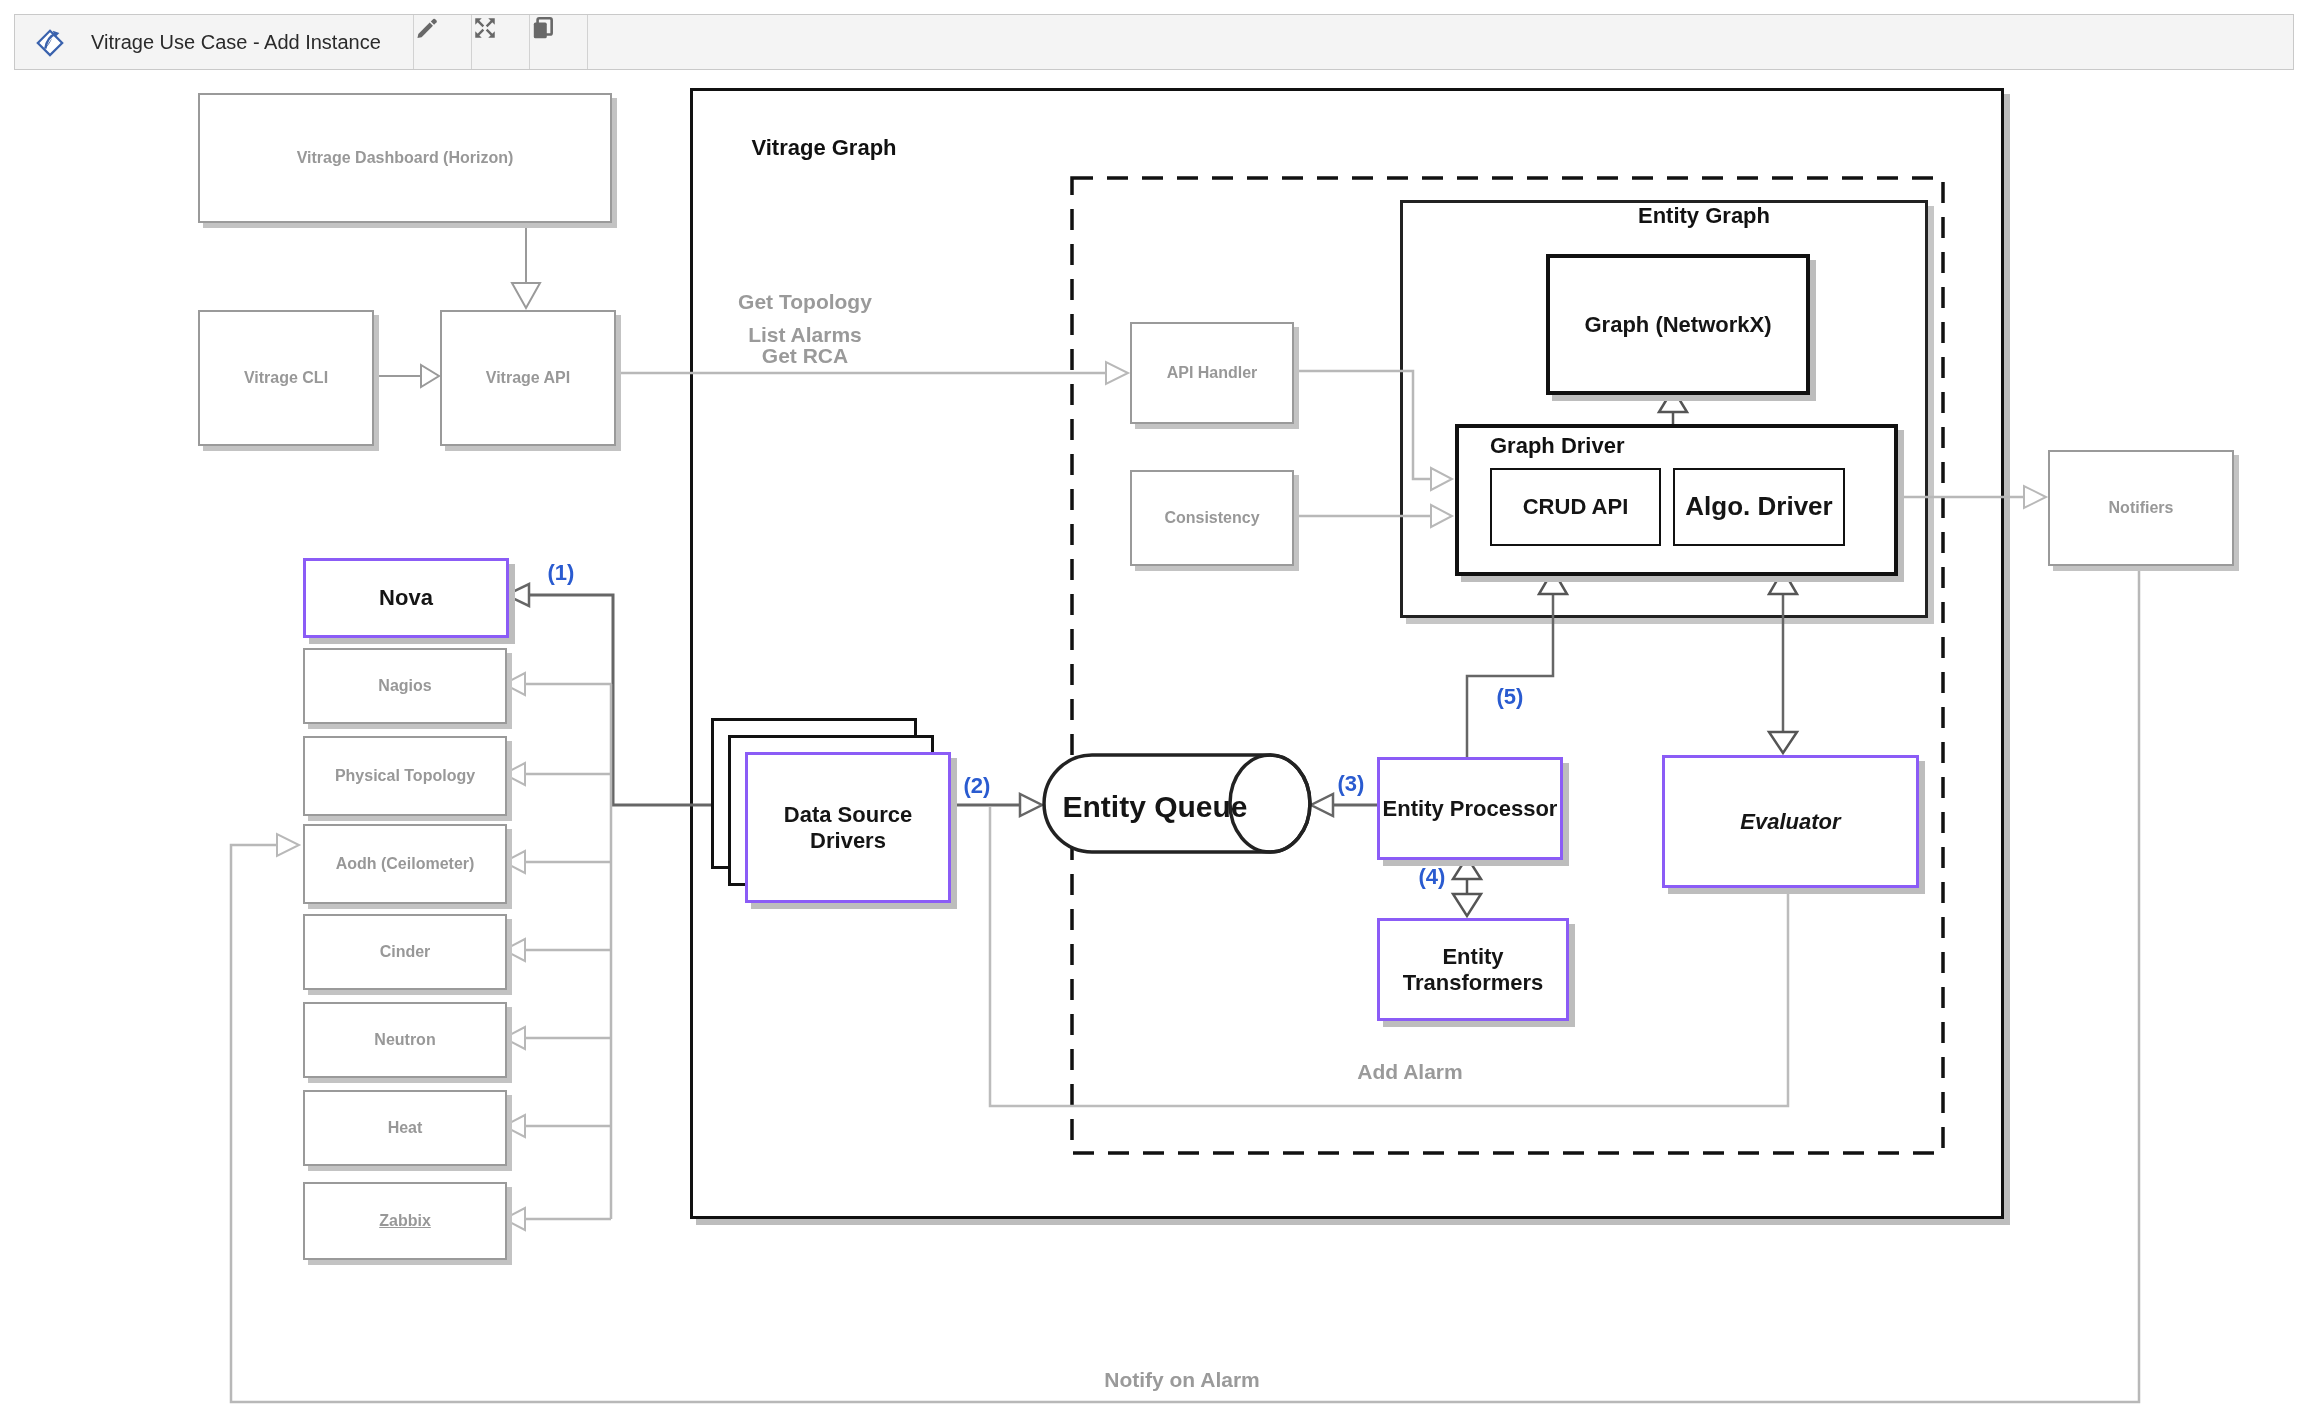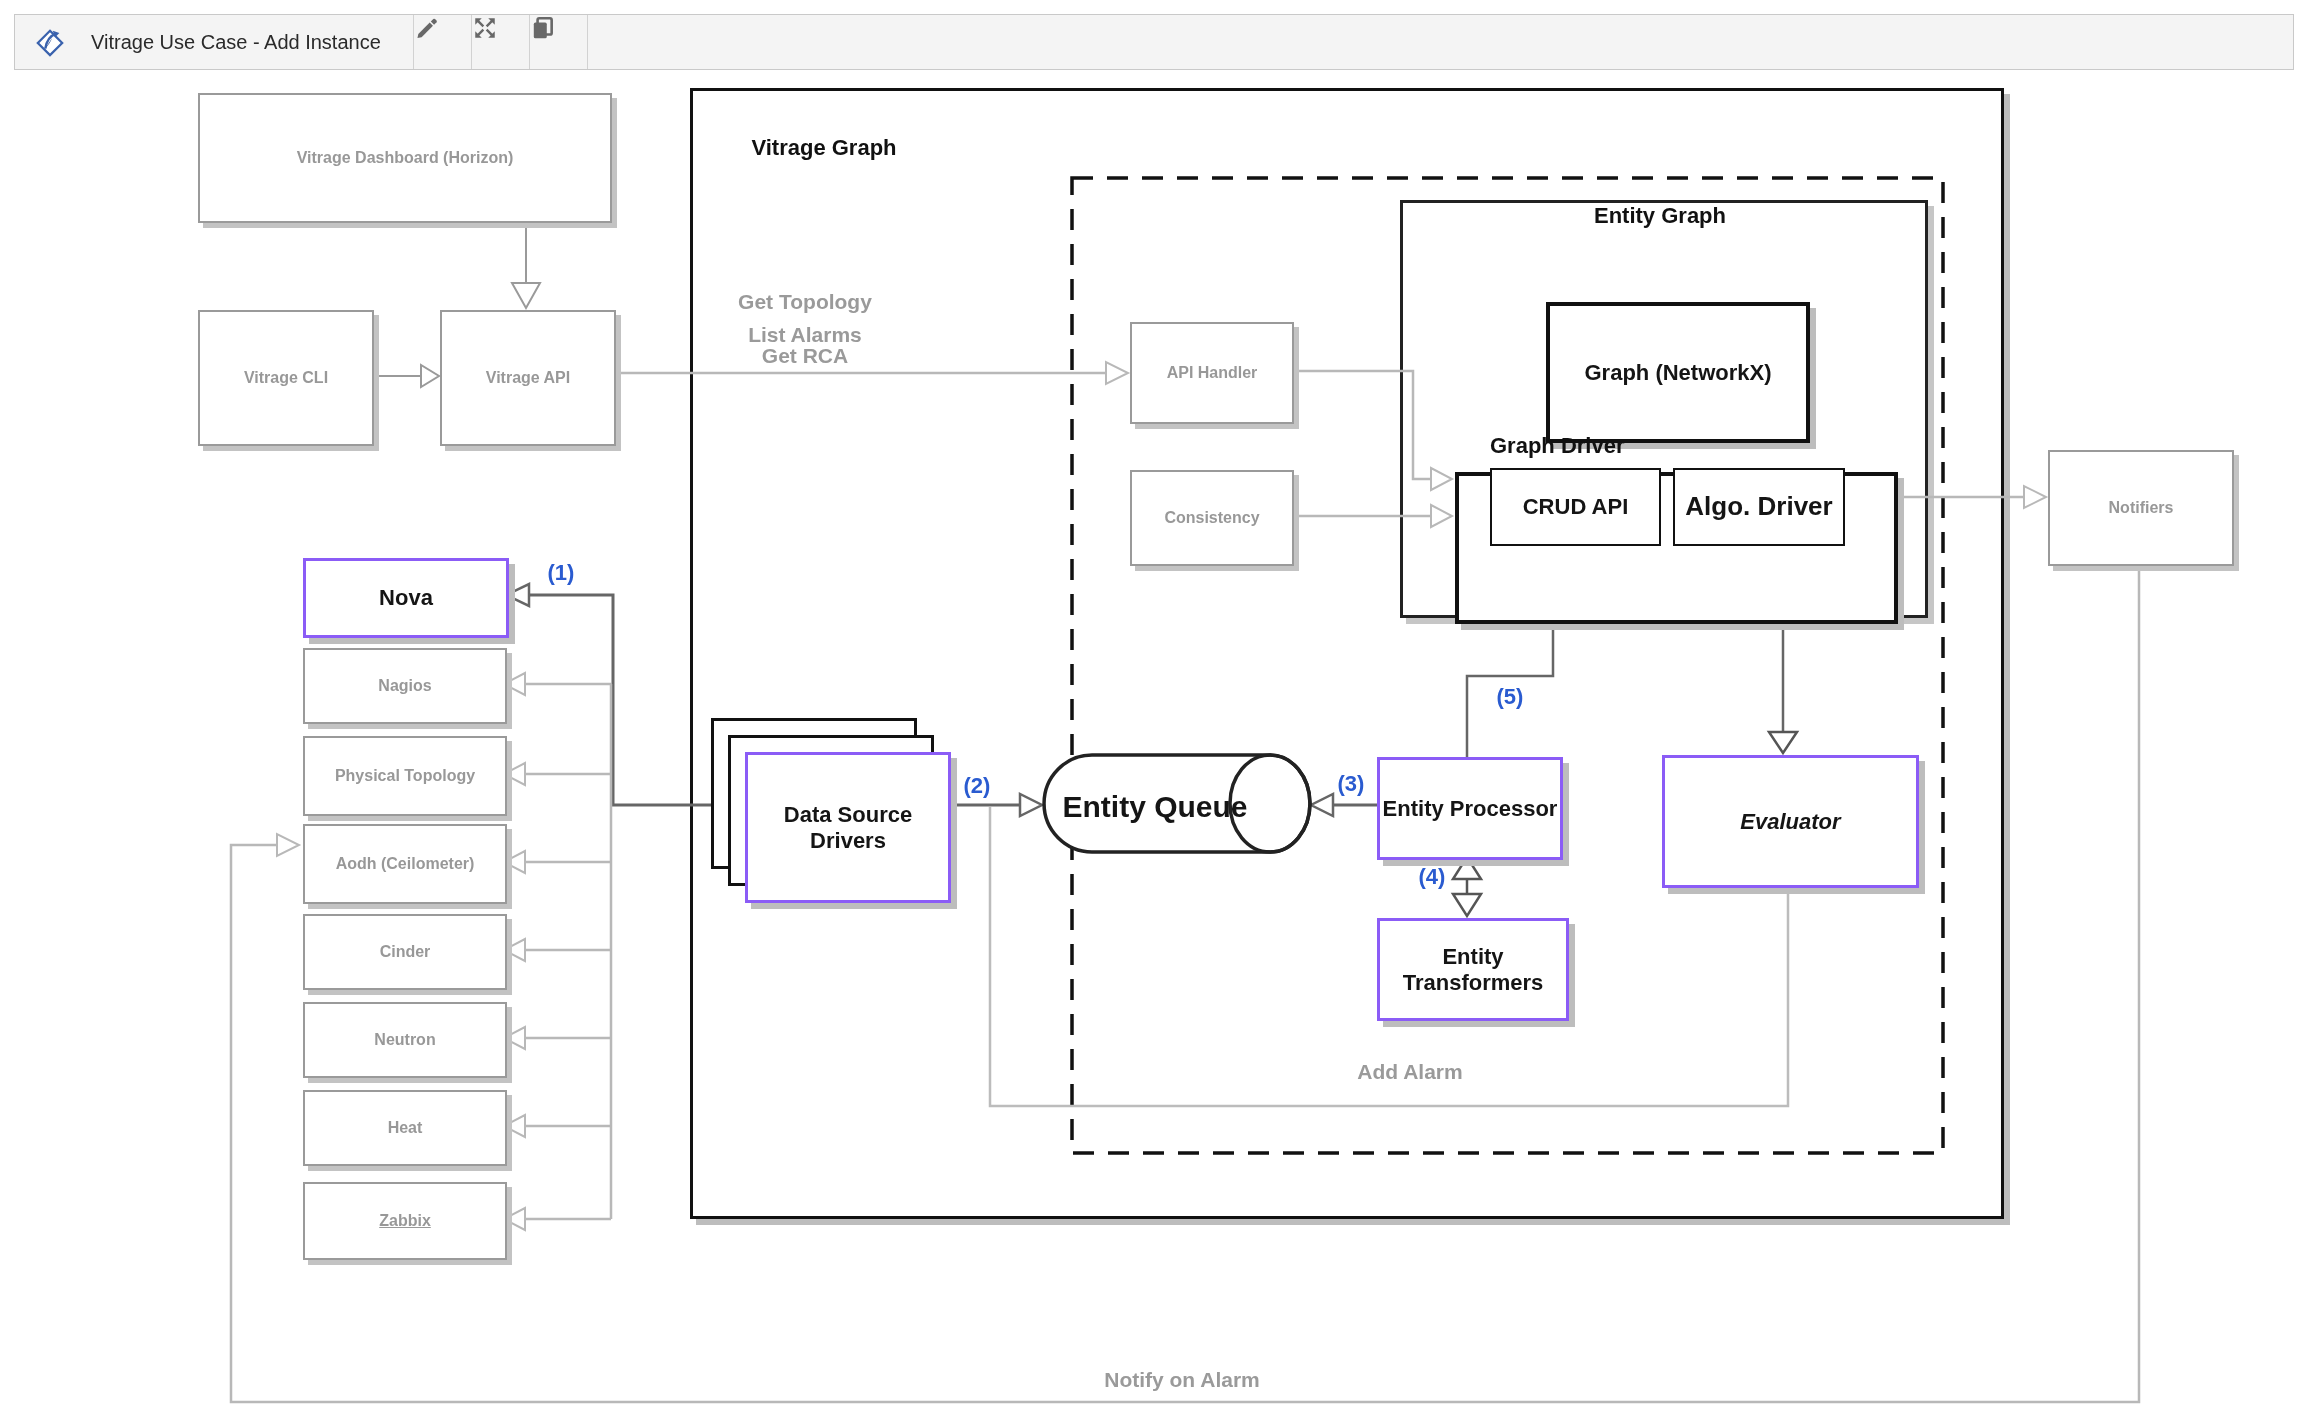--- a/index.html
+++ b/index.html
@@ -9,21 +9,21 @@
   .toolbar{position:absolute;left:14px;top:14px;right:14px;height:54px;background:#f4f4f4;
            border:1px solid #c9c9c9;}
   .tb-title{position:absolute;left:76px;top:0;height:54px;line-height:54px;font-size:20px;color:#2a2a2a;}
   .tb-sep{position:absolute;top:0;width:1px;height:54px;background:#d2d2d2;}
   .tb-btn{position:absolute;top:0;width:56px;height:54px;display:flex;align-items:center;justify-content:center;cursor:pointer;}
   
   .box{position:absolute;background:#fff;display:flex;align-items:center;justify-content:center;
        text-align:center;font-weight:bold;line-height:1.15;}
   .gray{border:2px solid #9a9a9a;color:#989898;font-size:16px;box-shadow:5px 5px 0 #c3c3c3;}
   .black{border:3px solid #8b5cf6;color:#151515;font-size:22px;box-shadow:6px 6px 0 #bdbdbd;}
-  .black4{border:4px solid #111;color:#151515;font-size:22px;box-shadow:6px 6px 0 #bdbdbd;margin-top:48px;}
+  .black4{border:4px solid #111;color:#151515;font-size:22px;box-shadow:6px 6px 0 #bdbdbd;}
   .thin-black{border:3px solid #222;color:#151515;font-size:22px;}
   .container-title{position:absolute;font-weight:bold;color:#111;font-size:22px;text-align:center;}
   .lbl{position:absolute;font-weight:bold;text-align:center;}
   .lbl-gray{color:#9a9a9a;font-size:21px;}
   .lbl-step{color:#2a5bd0;font-size:22px;}
   svg{position:absolute;left:0;top:0;}
 </style>
 </head>
 <body>
 
@@ -63,21 +63,21 @@
         <rect x="3.5" y="7" width="12" height="14.5" rx="1.5" fill="#686868"></rect>
       </svg>
     </div>
     <div class="tb-sep" style="left:572px"></div>
   </div>
 
   <div class="box" style="left:690px;top:88px;width:1308px;height:1125px;border:3px solid #111;box-shadow:6px 6px 0 #bdbdbd;"></div>
   <div class="container-title" style="left:724px;top:135px;width:200px;">Vitrage Graph</div>
 
   <div class="box thin-black" style="left:1400px;top:200px;width:522px;height:412px;box-shadow:6px 6px 0 #c6c6c6;"></div>
-  <div class="container-title" style="left:1550px;top:203px;width:220px;">Entity Graph</div>
+  <div class="container-title" style="left:1550px;top:203px;width:220px;text-align:right;">Entity Graph</div>
 
   <svg width="2308" height="1413" viewBox="0 0 2308 1413">
 
     <rect x="1072" y="178" width="871" height="975" fill="none" stroke="#111" stroke-width="3.5" stroke-dasharray="21 14"></rect>
 
     <path d="M526 221 V283" stroke="#9a9a9a" stroke-width="2" fill="none"></path>
     <path d="M512 283 L540 283 L526 308 Z" fill="#fff" stroke="#9a9a9a" stroke-width="2"></path>
 
     <path d="M370 376 H421" stroke="#9a9a9a" stroke-width="2" fill="none"></path>
     <path d="M421 365 L421 387 L439 376 Z" fill="#fff" stroke="#9a9a9a" stroke-width="2"></path>

